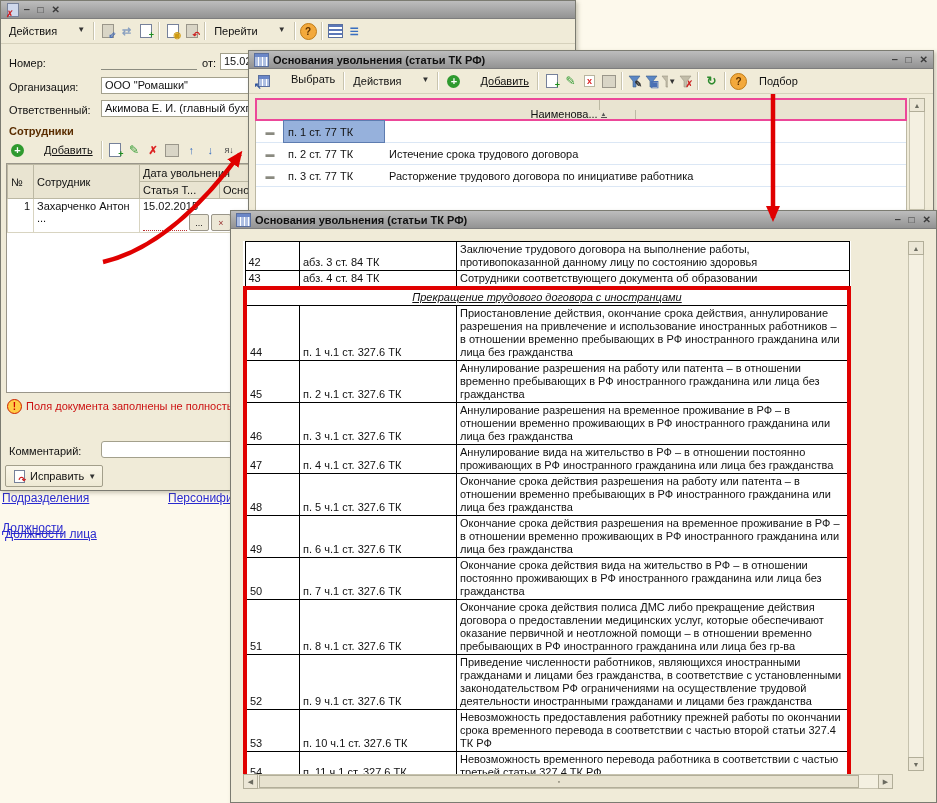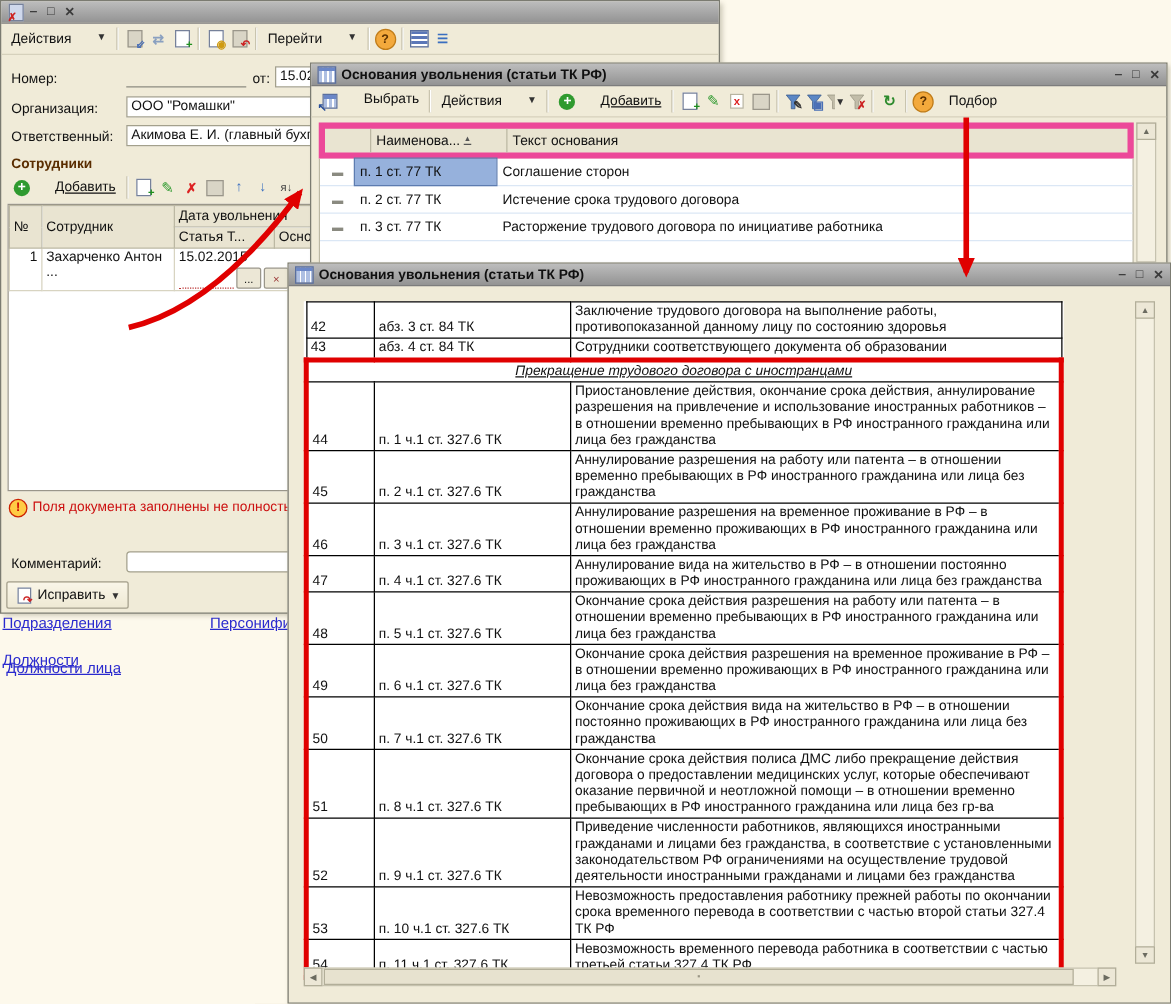--- a/index.html
+++ b/index.html
@@ -39,26 +39,26 @@
   .editline{display:flex;align-items:flex-end;gap:2px;margin-top:2px;}
   .dotted{width:44px;height:12px;border-bottom:1px dotted #b33;}
   .cellbtn{width:18px;height:15px;background:#ece7d6;border:1px solid #9a968a;border-radius:2px;
            font-size:9px;display:flex;align-items:center;justify-content:center;}
   .warn{position:absolute;color:#cc1111;white-space:nowrap;}
   .warnico{position:absolute;width:13px;height:13px;border-radius:50%;background:#ffcc44;
            border:1px solid #cc2200;color:#c00;font-weight:bold;font-size:10px;text-align:center;line-height:13px;}
   .fixbtn{position:absolute;display:flex;align-items:center;gap:4px;padding:2px 6px;
           border:1px solid #a39f8b;background:linear-gradient(#faf6e8,#eee9d4);border-radius:2px;}
   
-  .lsthead{display:flex;background:#e9e4d1;border:5px solid #ec4899;height:19px;align-items:center;}
+  .lsthead{display:flex;background:#e9e4d1;border:2px solid #ec4899;height:19px;align-items:center;flex-direction:column;}
   .lsthead .hc{padding:0 4px;border-right:1px solid #bcb8a3;height:100%;display:flex;align-items:center;gap:3px;white-space:nowrap;overflow:hidden;}
   .lbody{background:#fff;border:1px solid #bcb8a3;border-top:none;}
   .lrow{display:flex;height:21px;align-items:center;border-bottom:1px solid #dbe7f5;}
   .lmark{width:28px;text-align:center;color:#8a8a80;font-size:9px;}
-  .lname{width:113px;padding:0 4px;box-sizing:border-box;height:100%;display:flex;align-items:center;}
+  .lname{width:100px;padding:0 4px;box-sizing:border-box;height:100%;display:flex;align-items:center;}
   .selname{background:#96b1dc;outline:1px solid #5d7cb0;}
   .ltext{flex:1;padding:0 5px;white-space:nowrap;overflow:hidden;}
   
   table.pick{border-collapse:collapse;width:608px;background:#fff;font-size:11px;line-height:13px;}
   .pick td{border:1px solid #000;padding:1px 3px;}
   .pick .c-num{width:46px;vertical-align:bottom;}
   .pick .c-art{width:150px;vertical-align:bottom;white-space:nowrap;}
   .pick .c-txt{vertical-align:top;}
   tbody.hl{border:4px solid #e00000;}
   .pick tr.grp td{font-style:italic;text-align:center;padding:1px;text-decoration:underline;}
@@ -315,21 +315,20 @@
           <span style="font-size:6px;color:#555;border-bottom:1px solid #555">▲</span>
         </span>
       <span class="hc" style="flex:1;border-right:none">
           <span>Текст основания</span>
         </span>
     </div>
     <div class="lbody" id="list-rows" style="height:92px">
         <div class="lrow">
           <span class="lmark">▬</span>
           <span class="lname selname">п. 1 ст. 77 ТК</span>
-          <span class="ltext">Соглашение сторон</span>
         </div>
         <div class="lrow">
           <span class="lmark">▬</span>
           <span class="lname">п. 2 ст. 77 ТК</span>
           <span class="ltext">Истечение срока трудового договора</span>
         </div>
         <div class="lrow">
           <span class="lmark">▬</span>
           <span class="lname">п. 3 ст. 77 ТК</span>
           <span class="ltext">Расторжение трудового договора по инициативе работника</span>

